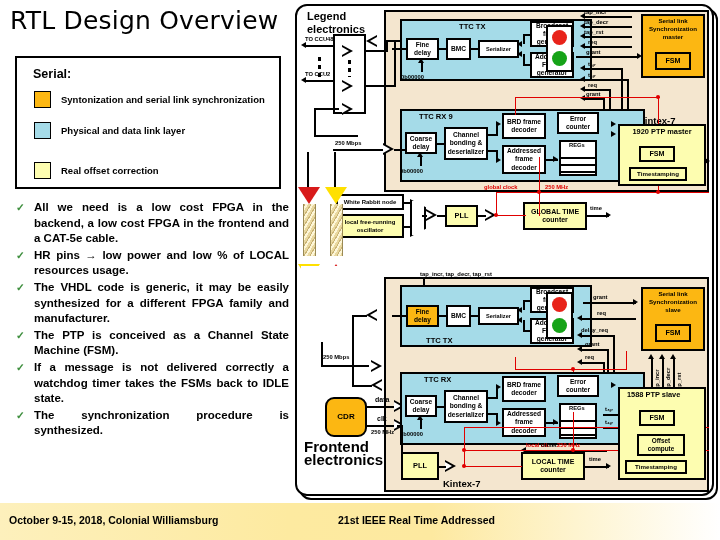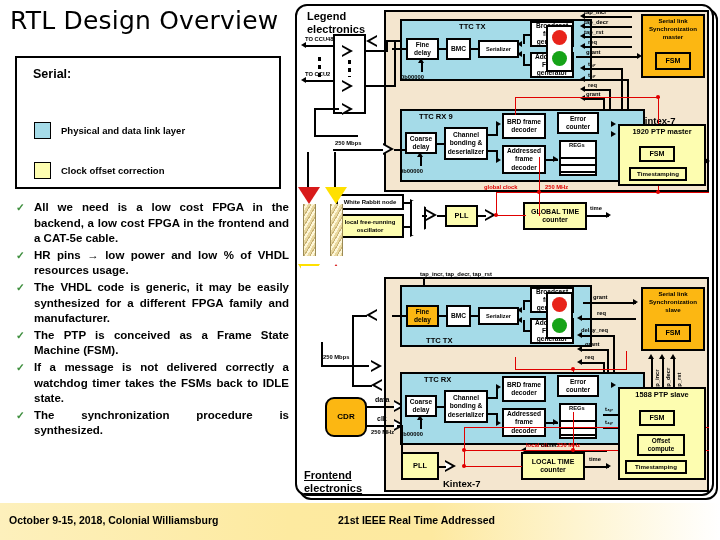--- a/index.html
+++ b/index.html
@@ -121,35 +121,39 @@
   .dashcol{position:absolute;width:3.2px;background:
      repeating-linear-gradient(to bottom,#000 0 4px,transparent 4px 8px);}
 </style>
 </head>
 <body>
 
 <div id="title">RTL Design Overview</div>
 
 <div id="legend">
   <div class="lg-title">Serial:</div>
+  <div class="lg-row" style="top:33px">
+    <span class="lg-sw" style="background:#fcb712"></span>
+    <span class="lg-tx">Syntonization and serial link synchronization</span>
+  </div>
   <div class="lg-row" style="top:64px">
     <span class="lg-sw" style="background:#a5dbe8"></span>
     <span class="lg-tx">Physical and data link layer</span>
   </div>
   <div class="lg-row" style="top:104px">
     <span class="lg-sw" style="background:#fdfdb0"></span>
-    <span class="lg-tx">Clock offset correction</span>
+    <span class="lg-tx">Real offset correction</span>
   </div>
 </div>
 
 <div id="bullets">
   <div class="bul"><span class="ck">✓</span><span>All we need is a low cost FPGA in the backend, a low cost FPGA in the frontend and a CAT-5e cable.</span></div>
-  <div class="bul"><span class="ck">✓</span><span>HR pins → low power and low % of VHDL resources usage.</span></div>
+  <div class="bul"><span class="ck">✓</span><span>HR pins → low power and low % of LOCAL resources usage.</span></div>
   <div class="bul"><span class="ck">✓</span><span>The VHDL code is generic, it may be easily synthesized for a different FPGA family and manufacturer.</span></div>
-  <div class="bul"><span class="ck">✓</span><span>The PTP is conceived as a Frame State Machine (FSM).</span></div>
+  <div class="bul"><span class="ck">✓</span><span>The PTP is conceived as a Channel State Machine (FSM).</span></div>
   <div class="bul"><span class="ck">✓</span><span>If a message is not delivered correctly a watchdog timer takes the FSMs back to IDLE state.</span></div>
   <div class="bul"><span class="ck">✓</span><span>The synchronization procedure is synthesized.</span></div>
 </div>
 
 <div id="diagram">
   <div class="outerframe shadow"></div>
   <div class="outerframe"></div>
 
   <div class="panel p-white" style="left:8px;top:8px;width:222px;height:182px;border:none;background:#fff;"></div>
   <div class="lbl big" style="left:14px;top:8px;font-size:11px;line-height:13px;width:70px;white-space:normal;">Legend electronics</div>
@@ -319,21 +323,21 @@
   <div class="sigtri dn" style="left:5px;top:185px"></div>
   <div class="sigtri dn y" style="left:32px;top:185px"></div>
   <div class="cable" style="left:10px;top:202px;height:52px;"></div>
   <div class="cable" style="left:37px;top:202px;height:52px;"></div>
   <div class="sigtri dn y" style="left:5px;top:262px"></div>
   <div class="sigtri up" style="left:32px;top:262px"></div>
   <div class="wire v" style="left:41px;top:284px;height:28px;"></div>
   <div class="wire h" style="left:41px;top:311px;width:18px;"></div>
 
   <div class="panel p-white" style="left:8px;top:264px;width:222px;height:226px;border:none;background:#fff;"></div>
-  <div class="lbl big" style="left:11px;top:467px;font-size:11px;line-height:13px;width:72px;white-space:normal;text-decoration:underline;">Frontend electronics</div>
+  <div class="lbl big" style="left:11px;top:438px;font-size:15px;line-height:13px;width:72px;white-space:normal;">Frontend electronics</div>
 
   <div class="panel p-beige" style="left:91px;top:275px;width:325px;height:215px;"></div>
   <div class="lbl" style="left:150px;top:476px;font-size:9.5px;">Kintex-7</div>
 
   <div class="lbl sm" style="left:127px;top:269px;">tap_incr, tap_decr, tap_rst</div>
   <div class="wire v" style="left:130px;top:277px;height:24px;"></div>
   <div class="ah d" style="left:127px;top:299px"></div>
 
   <div class="panel p-blue" style="left:107px;top:283px;width:192px;height:62px;"></div>
   <div class="lbl" style="left:133px;top:334px;font-size:7.6px;">TTC TX</div>
@@ -468,21 +472,21 @@
   <div class="rw h" style="left:171px;top:448px;width:245px;"></div>
   <div class="rw h" style="left:171px;top:425px;width:245px;"></div>
   <div class="rw v" style="left:171px;top:425px;height:40px;"></div>
   <div class="rdot" style="left:169px;top:446px"></div>
   <div class="rdot" style="left:169px;top:462px"></div>
   <div class="rw h" style="left:171px;top:464px;width:58px;"></div>
   <div class="rw v" style="left:280px;top:410px;height:40px;"></div>
   <div class="rdot" style="left:278px;top:446px"></div>
 
   <div class="panel p-yellow" style="left:325px;top:385px;width:88px;height:93px;"></div>
-  <div class="lbl" style="left:334px;top:388px;font-size:7.4px;line-height:9.5px;width:70px;white-space:normal;text-align:center;">1588 PTP slave</div>
+  <div class="lbl" style="left:334px;top:388px;font-size:7.4px;line-height:9.5px;width:70px;white-space:normal;text-align:left;">1588 PTP slave</div>
   <div class="blk y" style="left:346px;top:408px;width:36px;height:16px;font-size:7.2px;">FSM</div>
   <div class="blk y" style="left:344px;top:432px;width:48px;height:22px;font-size:6.4px;">Offset compute</div>
   <div class="blk y" style="left:332px;top:458px;width:62px;height:14px;font-size:6.2px;">Timestamping</div>
   <div class="ah r" style="left:318px;top:380px"></div>
 </div>
 
 <div id="footer">
   <div class="f-left">October 9-15, 2018, Colonial Williamsburg</div>
   <div class="f-right">21st IEEE Real Time Addressed</div>
 </div>

